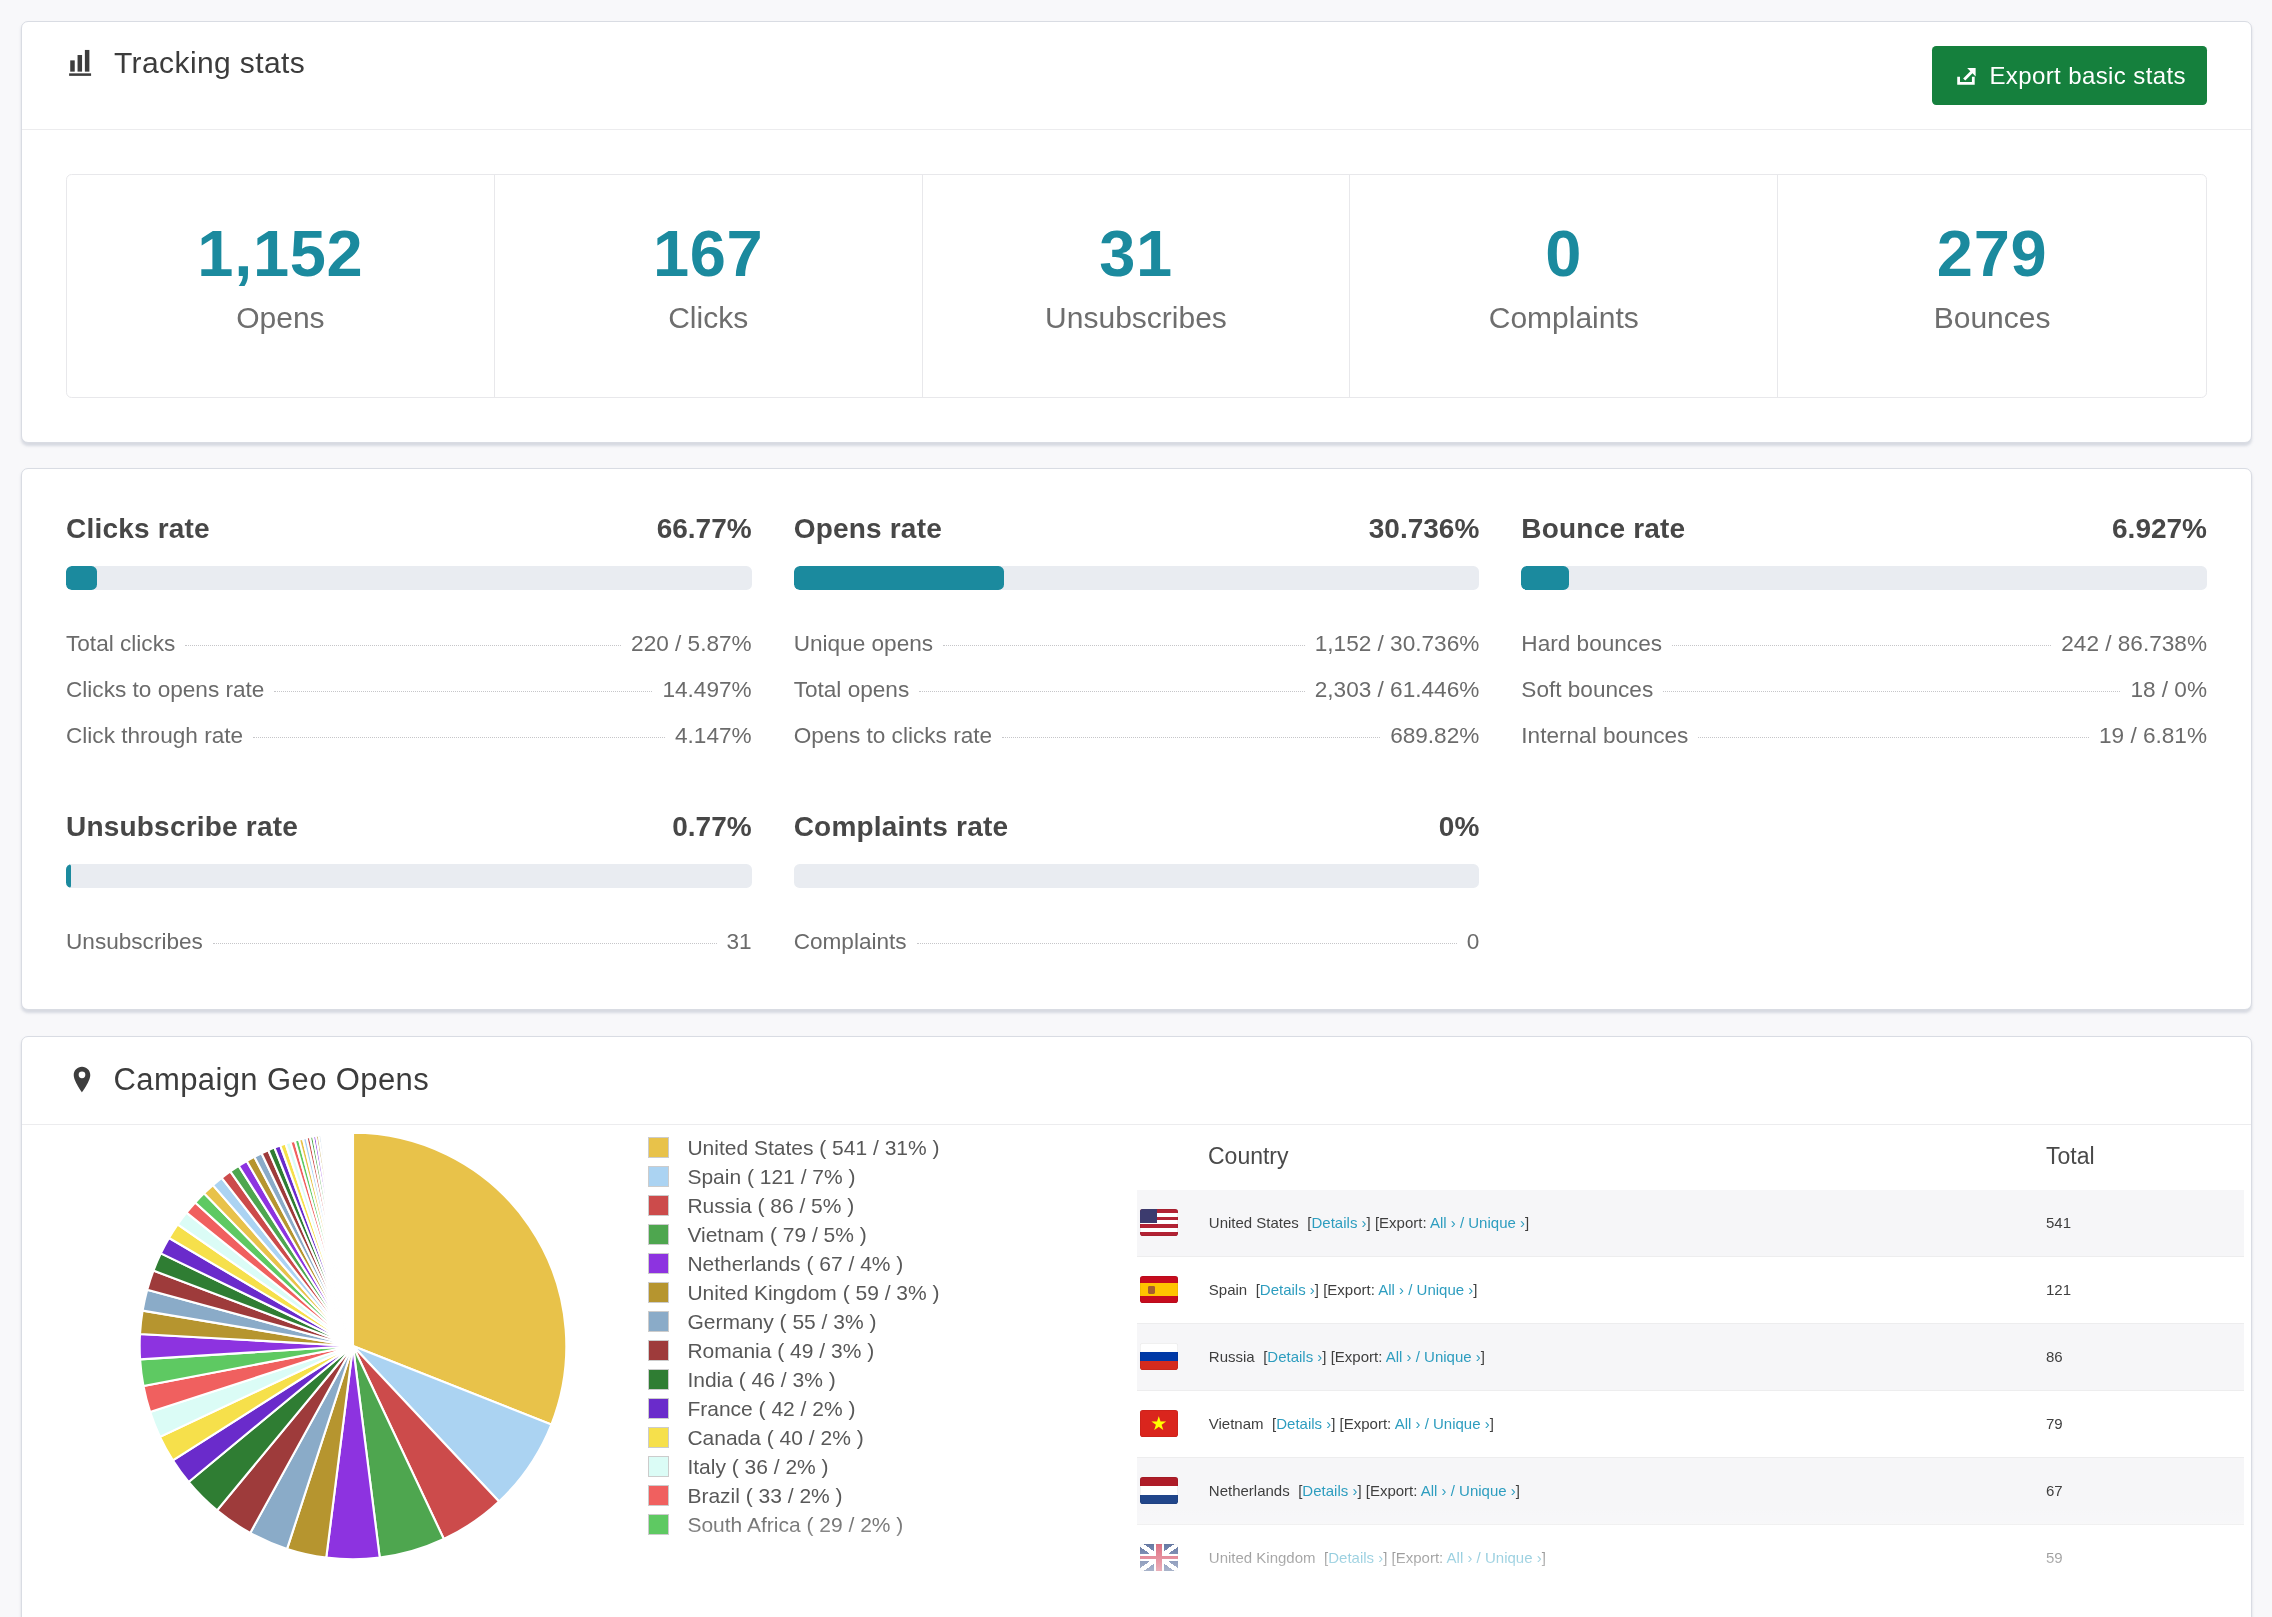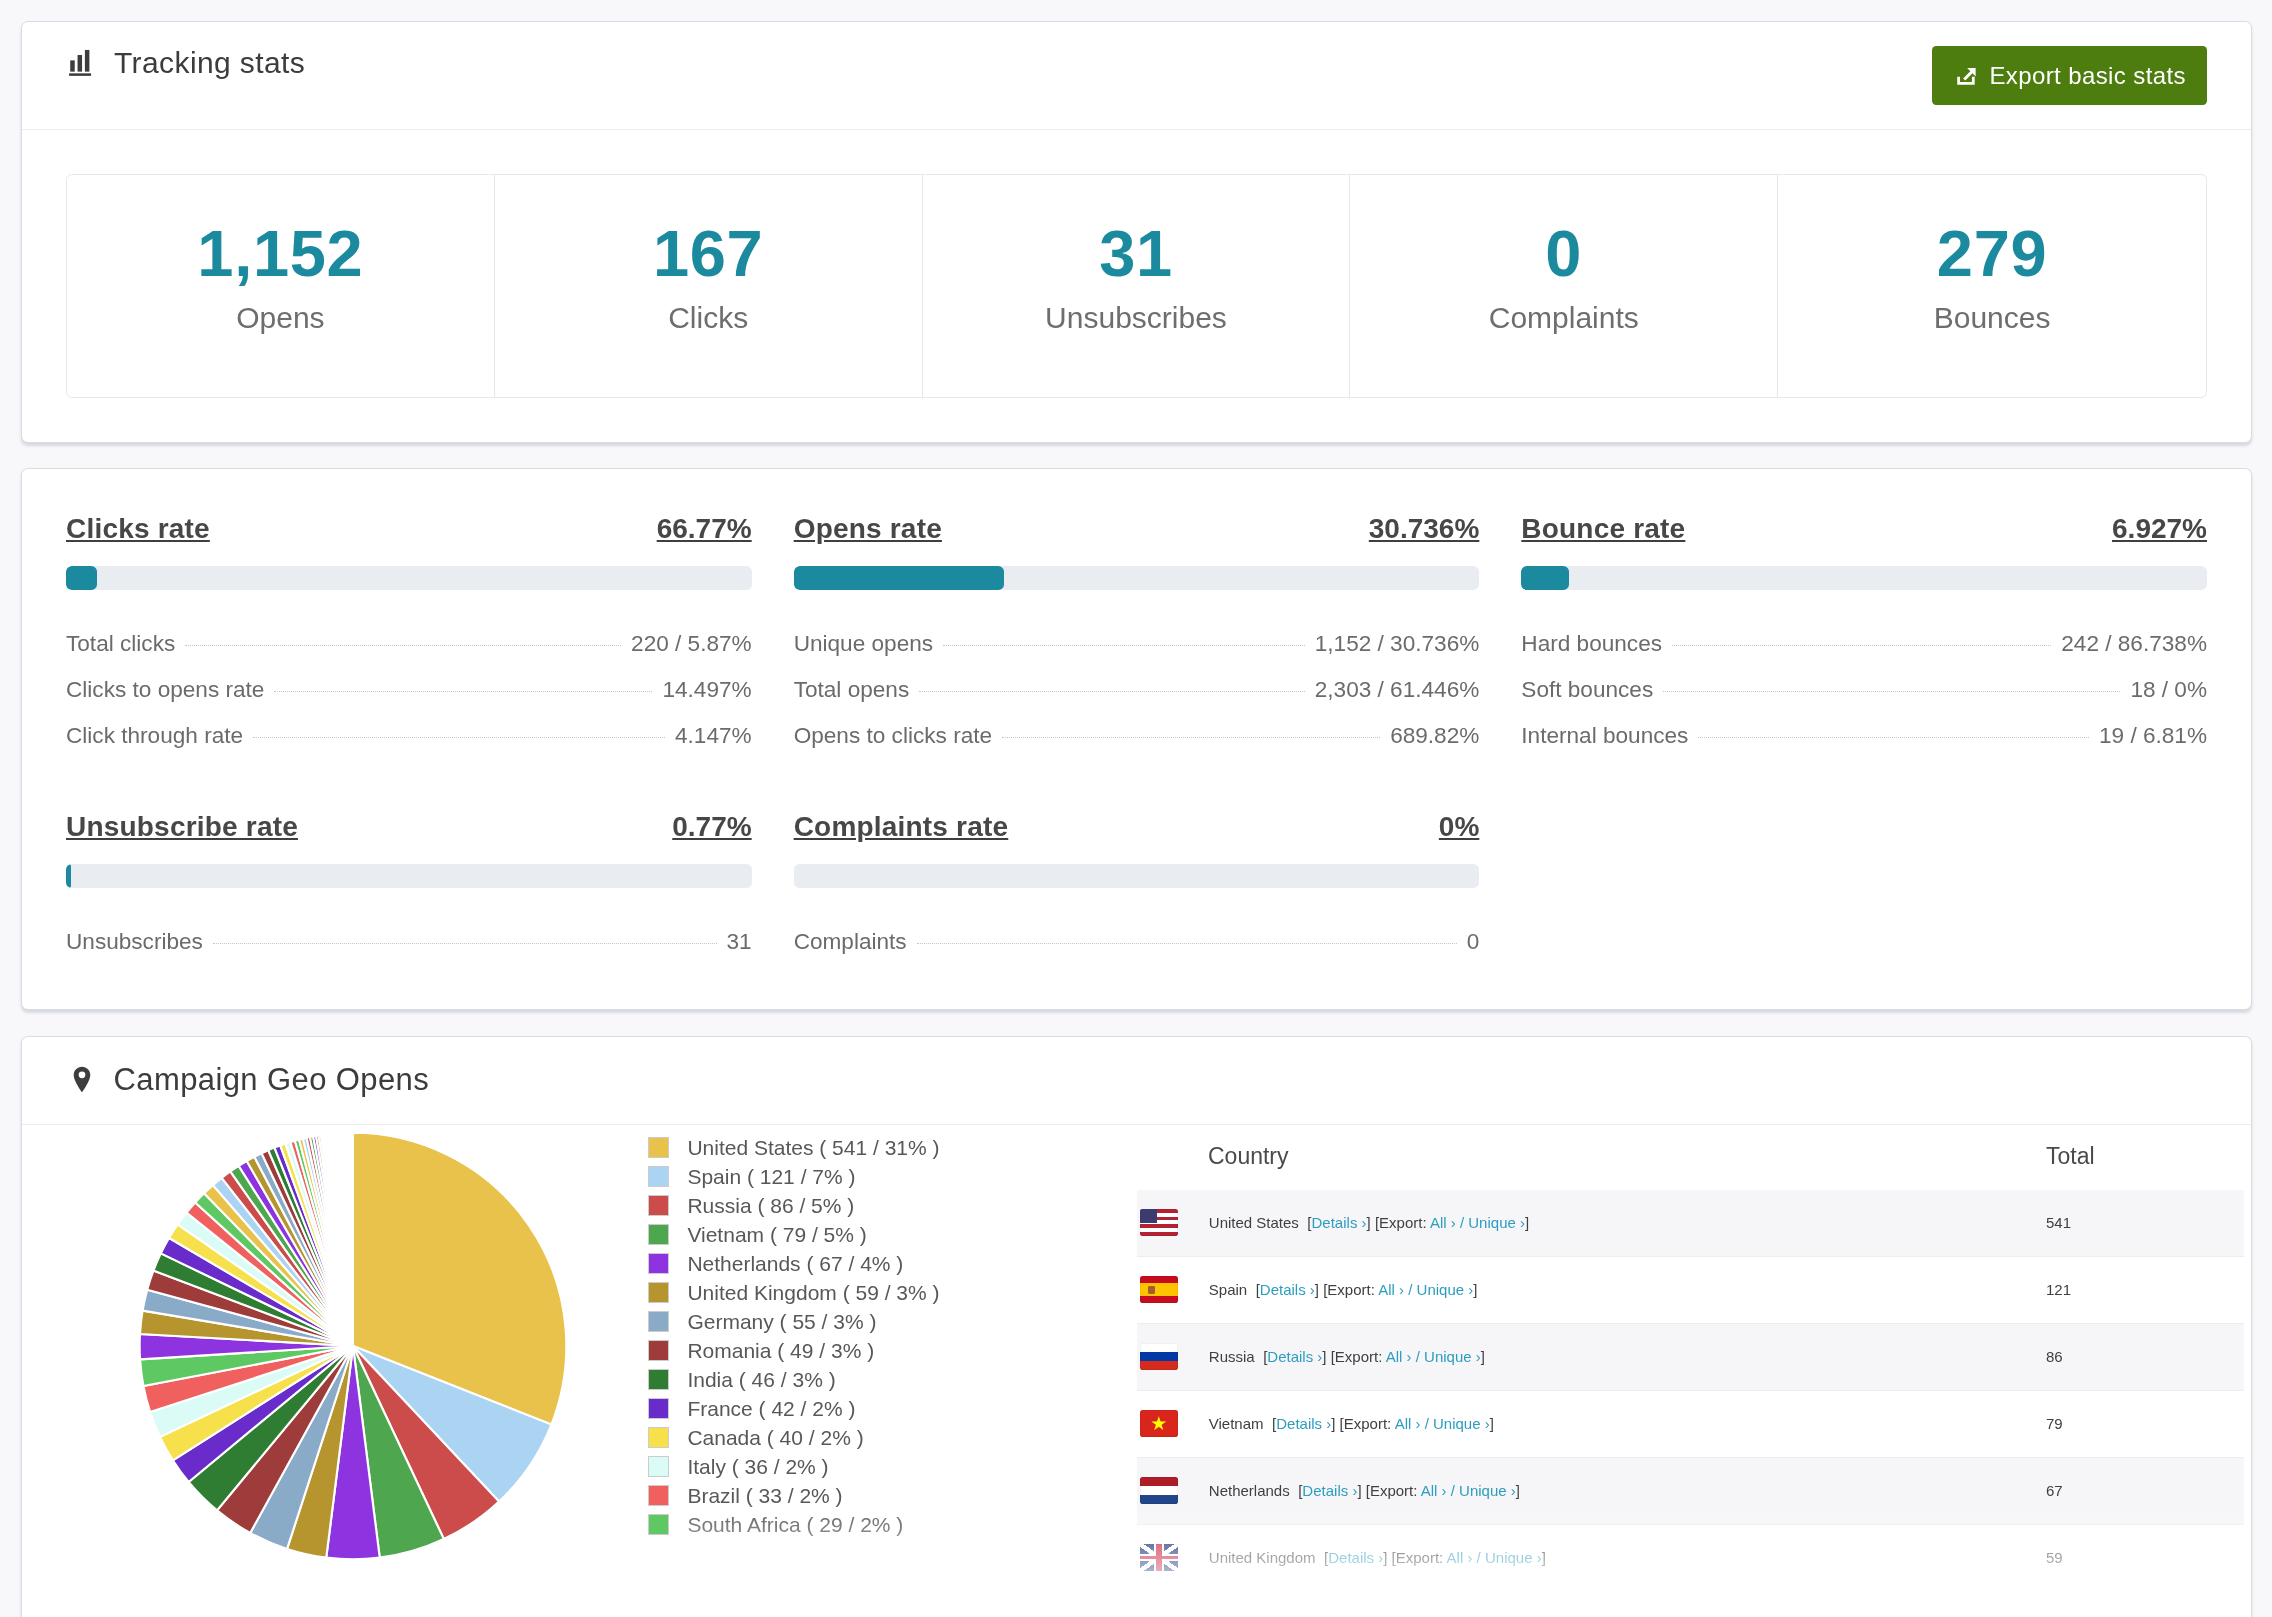--- a/index.html
+++ b/index.html
@@ -24,21 +24,21 @@
     padding:24px 44px;
     border-bottom:0.7px solid #ececee;
   }
   .card-head .head-icon{display:inline-flex;margin-right:17px;}
   .card-head h2{
     margin:0;font-size:30px;font-weight:500;color:#3c3c3c;letter-spacing:0.4px;
   }
   .spacer{flex:1;}
   .btn-export{
     display:inline-flex;align-items:center;gap:11.3px;
-    background:#4d7c0f;color:#ffffff;border:none;border-radius:4.2px;
+    background:#15803d;color:#ffffff;border:none;border-radius:4.2px;
     font-family:inherit;font-size:24px;font-weight:500;letter-spacing:0.4px;
     padding:15.5px 21px;cursor:pointer;
   }
   
   .card1-body{padding:44px;}
   .stats-group{
     display:grid;grid-template-columns:repeat(5,1fr);
     border:1.4px solid #e8e8eb;border-radius:5.6px;
   }
   .stat-box{
@@ -47,21 +47,21 @@
   }
   .stat-box:last-child{border-right:none;}
   .stat-value{font-size:65px;font-weight:700;color:#1b8a9e;letter-spacing:0.7px;}
   .stat-label{font-size:30px;color:#6e6e6e;margin-top:10px;}
   
   .rates-grid{
     display:grid;grid-template-columns:repeat(3,1fr);
     column-gap:42px;row-gap:52px;
     padding:44px;
   }
-  .rate-head{display:flex;align-items:flex-end;text-decoration:underline;}
+  .rate-head{display:flex;align-items:flex-end;}
   .rate-head h3{margin:0;font-size:28px;font-weight:700;color:#474747;letter-spacing:0.2px;}
   .rate-value{margin-left:auto;font-size:28px;font-weight:700;color:#474747;}
   .progress{
     margin:21px 0 31px 0;height:24px;border-radius:5.6px;background:#e9ecf1;overflow:hidden;
   }
   .progress-fill{height:100%;background:#1b8a9e;border-radius:5.6px;}
   .rate-row{display:flex;align-items:baseline;font-size:22.6px;color:#6b6b6b;padding:10px 0;}
   .rr-label{white-space:nowrap;}
   .rr-dots{flex:1;border-bottom:1.4px dotted #c6c6c9;margin:0 10px;transform:translateY(-5px);}
   .rr-value{white-space:nowrap;}

